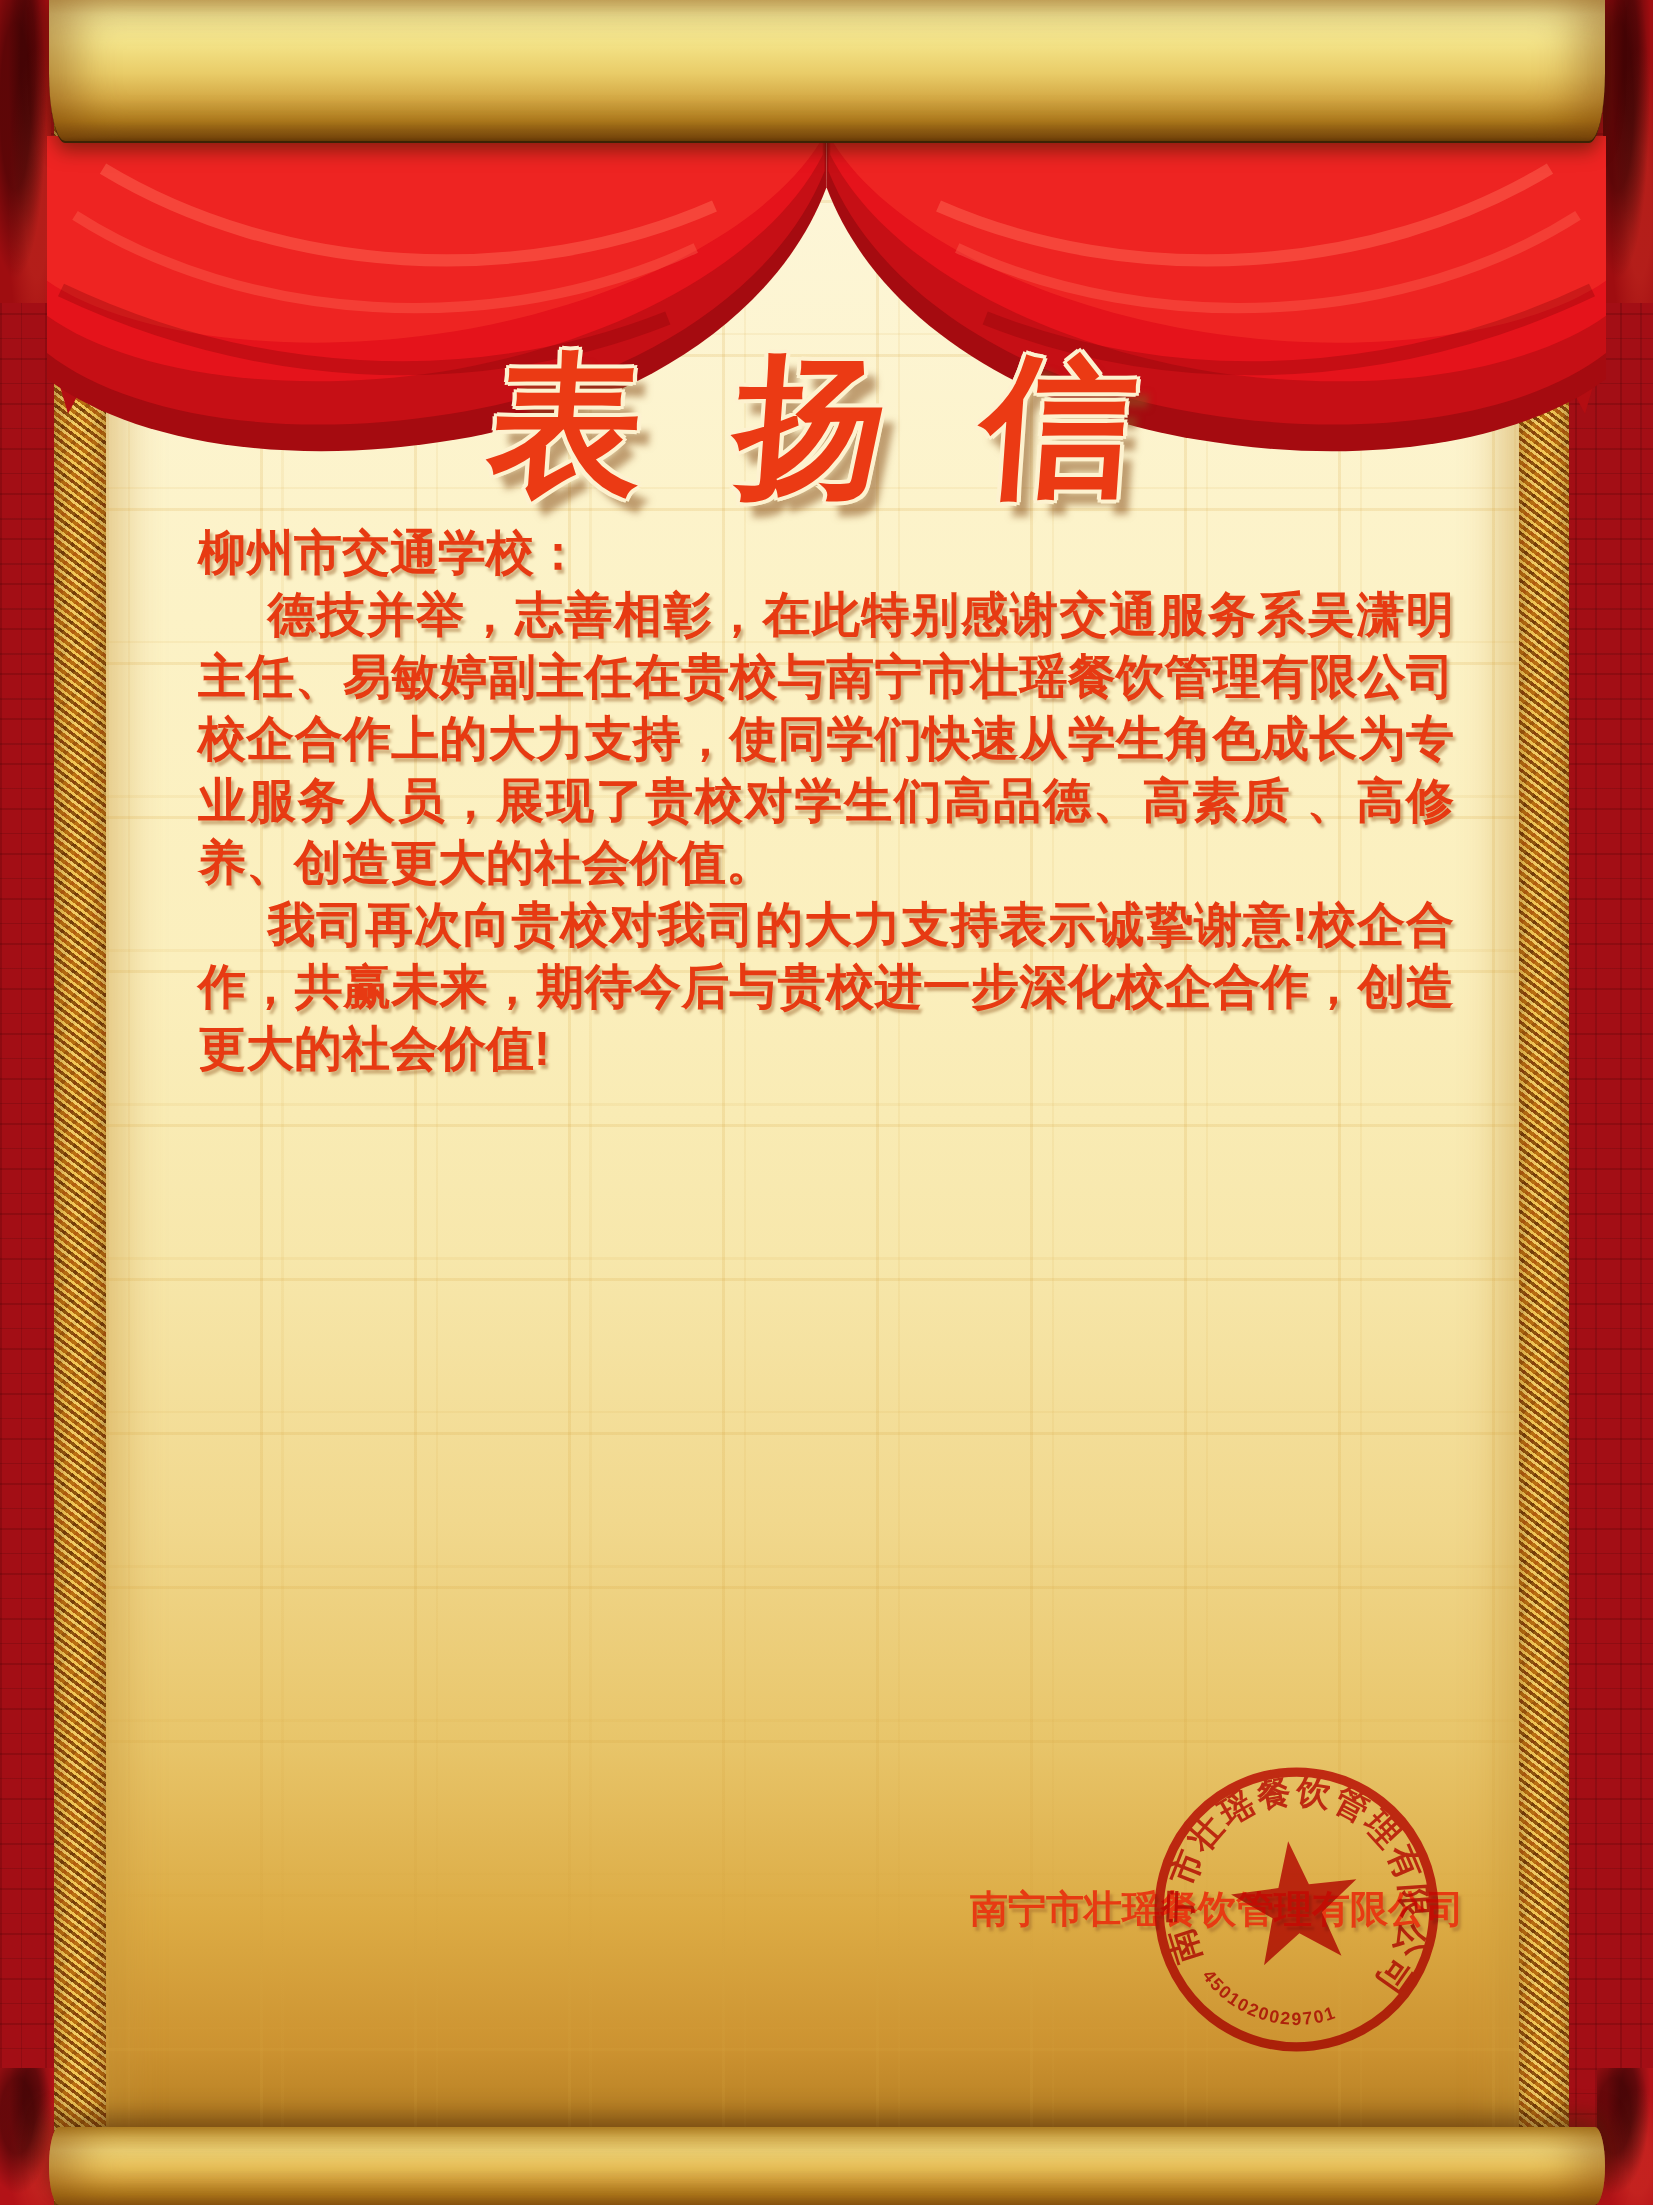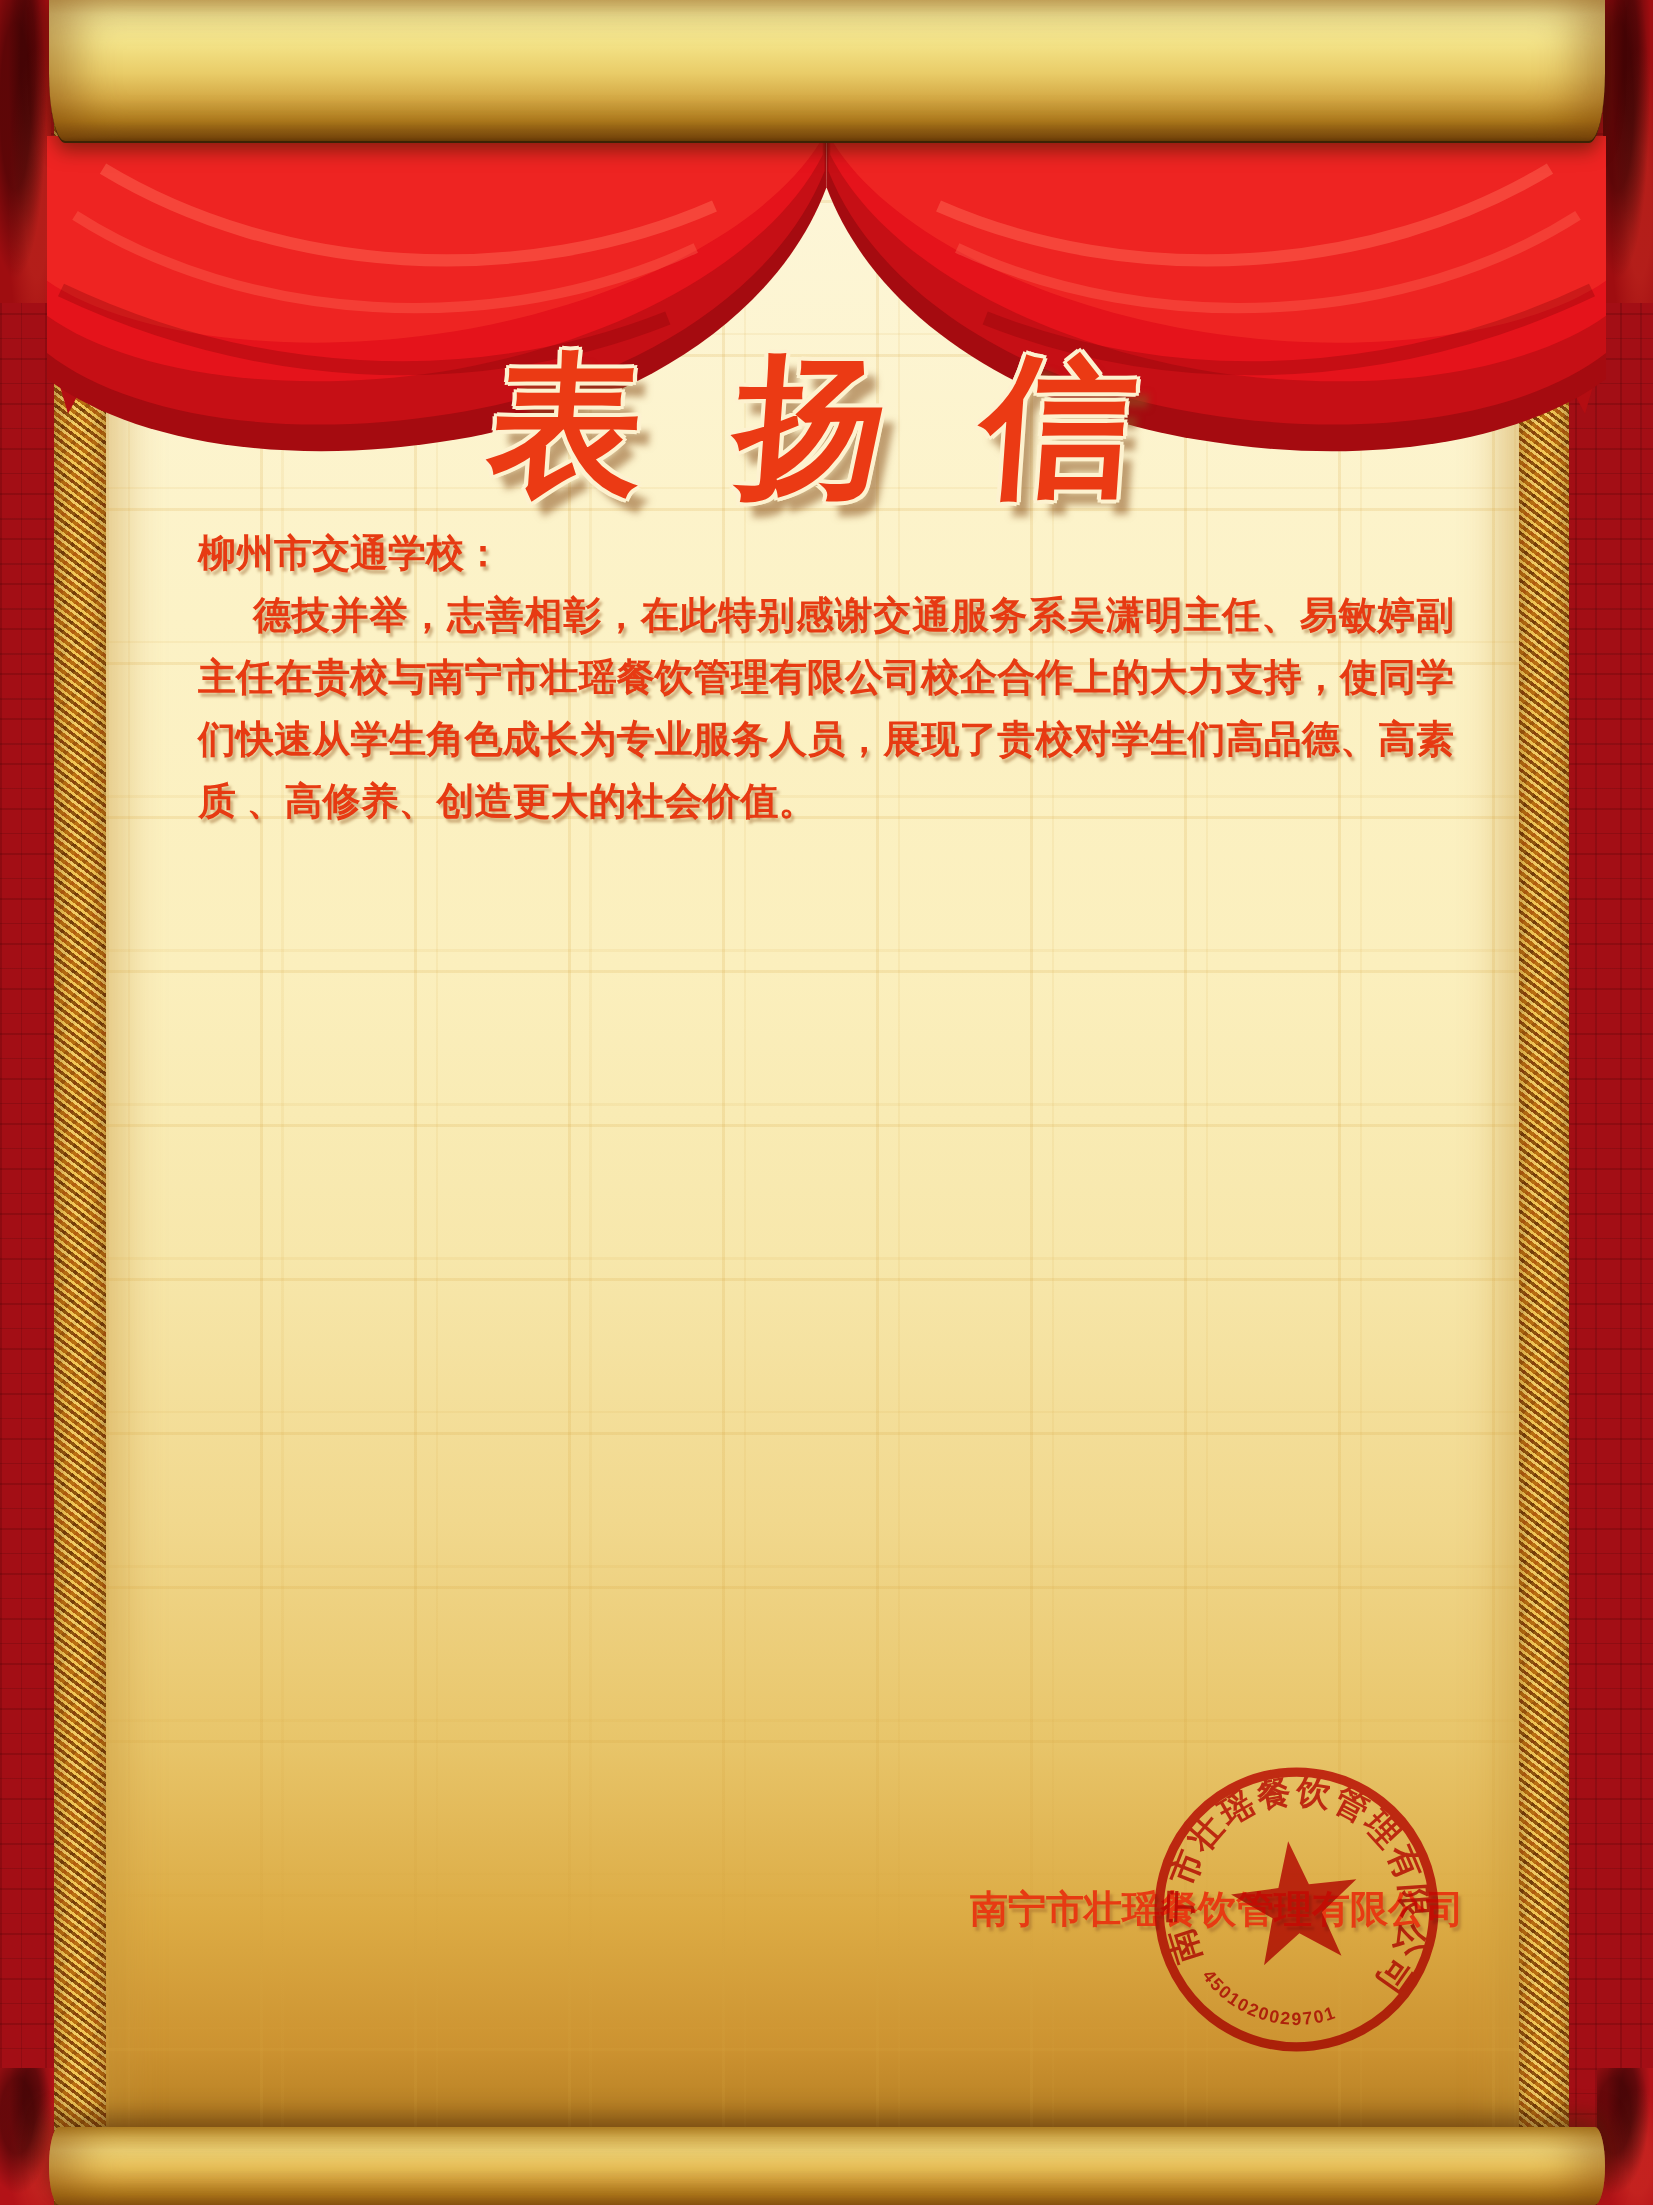--- a/index.html
+++ b/index.html
@@ -66,21 +66,21 @@
   .title{left:106px;top:346px;width:1413px;z-index:7;text-align:center;
     font-size:154px;font-weight:900;line-height:1.05;color:#eb3a14;
     letter-spacing:.60em;text-indent:.60em;transform:skewX(-4deg);
     text-shadow:
       4.2px 0 #fdf2d0,-4.2px 0 #fdf2d0,0 4.2px #fdf2d0,0 -4.2px #fdf2d0,
       3.3px 3.3px #fdf2d0,-3.3px 3.3px #fdf2d0,3.3px -3.3px #fdf2d0,-3.3px -3.3px #fdf2d0,
       13px 15px 7.5px rgba(141,85,35,.55);}
 
   
   .letter{left:198px;top:522px;width:1256px;z-index:7;
-    font-size:38px;line-height:62px;font-weight:700;color:#e73a12;
+    font-size:48px;line-height:62px;font-weight:700;color:#e73a12;
     text-align:justify;text-shadow:2.8px 3.7px 2.8px rgba(150,95,40,.45);}
   .letter p{margin:0;}
   .indent{text-indent:1.45em;}
 
   .signature{right:190px;top:1888px;z-index:7;
     font-size:38px;line-height:42px;font-weight:700;color:#e73a12;
     text-shadow:2.8px 3.7px 2.8px rgba(150,95,40,.45);}
 
   
   .stamp{left:1133px;top:1746px;width:327px;height:327px;z-index:8;
@@ -123,20 +123,21 @@
 </svg>
 
 <div class="abs roller roller-top"></div>
 <div class="abs roller roller-bottom"></div>
 
 <div class="abs title">表扬信</div>
 
 <div class="abs letter">
   <p>柳州市交通学校：</p>
   <p class="indent">德技并举，志善相彰，在此特别感谢交通服务系吴潇明主任、易敏婷副主任在贵校与南宁市壮瑶餐饮管理有限公司校企合作上的大力支持，使同学们快速从学生角色成长为专业服务人员，展现了贵校对学生们高品德、高素质 、高修养、创造更大的社会价值。</p>
+  <p class="indent">我司再次向贵校对我司的大力支持表示诚挚谢意!校企合作，共赢未来，期待今后与贵校进一步深化校企合作，创造更大的社会价值!</p>
 </div>
 
 <div class="abs signature">南宁市壮瑶餐饮管理有限公司</div>
 
 <svg class="abs stamp" viewBox="0 0 700 700">
   <g transform="rotate(-7 350 350)">
     <circle cx="350" cy="350" r="294" fill="none" stroke="#d2281e" stroke-width="20"></circle>
     <polygon fill="#d2281e" points="350,203 382.9,299.7 485.1,301.1 403.3,362.3 433.5,459.9 350,401 266.5,459.9 296.7,362.3 214.9,301.1 317.1,299.7"></polygon>
     <path id="seal-arc-text" d="M135.7,428 A228,228 0 1 1 496.6,524.7" fill="none"></path>
     <path id="seal-arc-num" d="M131.9,466 A247,247 0 0 0 401.4,591.6" fill="none"></path>

